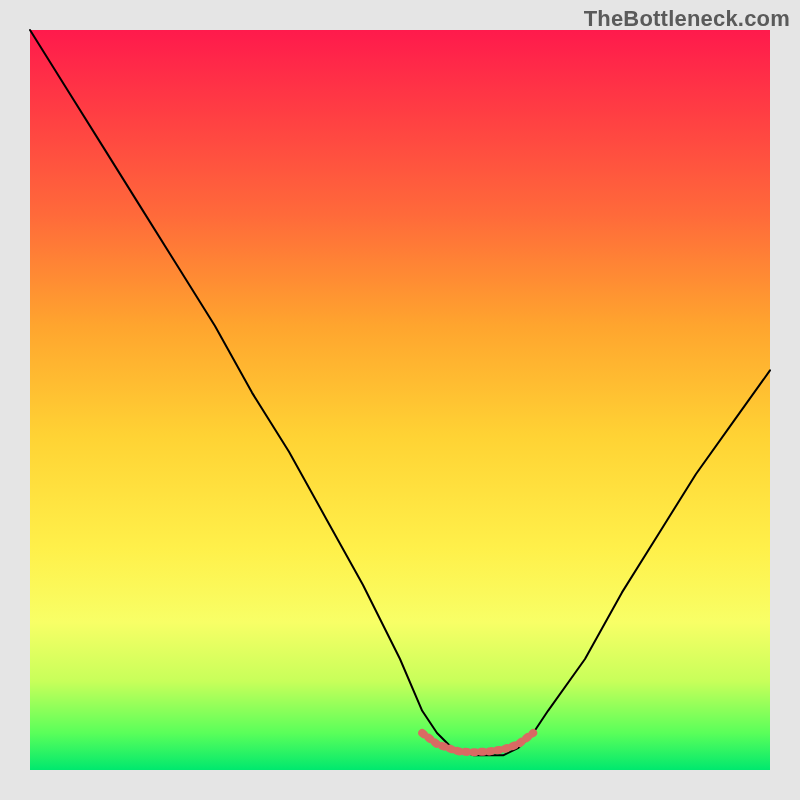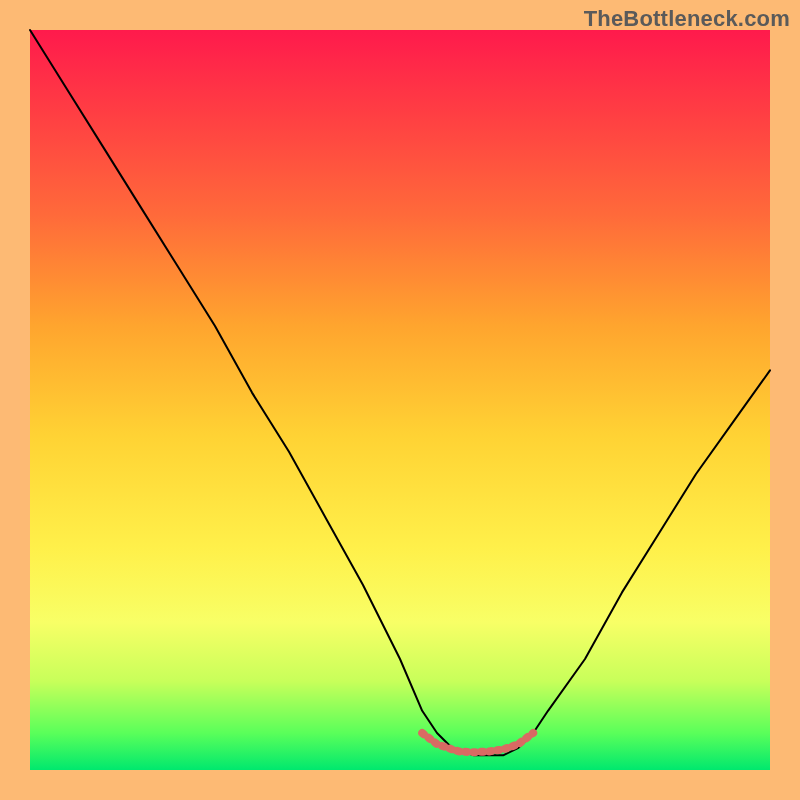--- a/index.html
+++ b/index.html
@@ -8,21 +8,21 @@
     width: 800px;
     height: 800px;
     background: #000;
     overflow: hidden;
     font-family: Arial, Helvetica, sans-serif;
   }
   .frame {
     position: relative;
     width: 800px;
     height: 800px;
-    background: #fdba74;
+    background: #e5e5e5;
   }
   .plot-area {
     position: absolute;
     left: 30px;
     top: 30px;
     width: 740px;
     height: 740px;
     
     background: linear-gradient(to bottom,
       #ff1a4c 0%,

